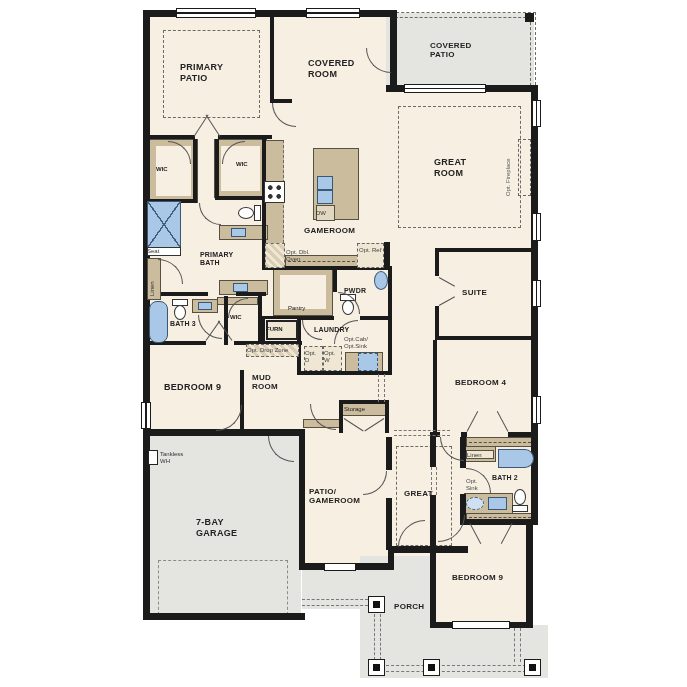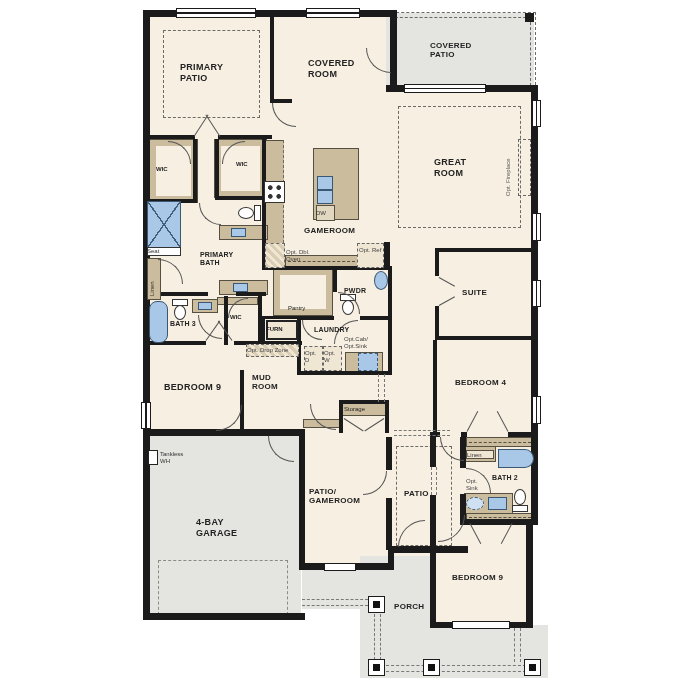--- a/index.html
+++ b/index.html
@@ -295,22 +295,22 @@
   <div class="lab l9" style="left:308px;top:58px;width:48px;">COVERED ROOM</div>
   <div class="lab l8" style="left:430px;top:41px;width:58px;">COVERED PATIO</div>
   <div class="lab l9" style="left:434px;top:157px;width:52px;">GREAT ROOM</div>
   <div class="lab l8" style="left:304px;top:226px;width:64px;">GAMEROOM</div>
   <div class="lab l8" style="left:462px;top:288px;width:50px;">SUITE</div>
   <div class="lab l8" style="left:455px;top:378px;width:62px;white-space:nowrap;">BEDROOM 4</div>
   <div class="lab l9" style="left:164px;top:382px;width:68px;white-space:nowrap;">BEDROOM 9</div>
   <div class="lab l8" style="left:452px;top:573px;width:62px;white-space:nowrap;">BEDROOM 9</div>
   <div class="lab l8" style="left:252px;top:373px;width:40px;">MUD ROOM</div>
   <div class="lab l8" style="left:309px;top:487px;width:66px;">PATIO/ GAMEROOM</div>
-  <div class="lab l8" style="left:404px;top:489px;width:40px;">PATIO</div>
-  <div class="lab l9" style="left:196px;top:517px;width:60px;">4-BAY GARAGE</div>
+  <div class="lab l8" style="left:404px;top:489px;width:40px;">GREAT</div>
+  <div class="lab l9" style="left:196px;top:517px;width:60px;">7-BAY GARAGE</div>
   <div class="lab l8" style="left:394px;top:602px;width:40px;">PORCH</div>
   <div class="lab l7" style="left:200px;top:251px;width:48px;">PRIMARY BATH</div>
   <div class="lab l7" style="left:170px;top:320px;width:26px;">BATH 3</div>
   <div class="lab l7" style="left:492px;top:474px;width:26px;">BATH 2</div>
   <div class="lab l7" style="left:344px;top:287px;width:34px;">PWDR</div>
   <div class="lab l7" style="left:314px;top:326px;width:58px;white-space:nowrap;">LAUNDRY</div>
   <div class="lab l6" style="left:288px;top:305px;width:28px;font-weight:normal;">Pantry</div>
   <div class="lab l6" style="left:156px;top:166px;width:22px;">WIC</div>
   <div class="lab l6" style="left:236px;top:161px;width:22px;">WIC</div>
   <div class="lab l6" style="left:230px;top:314px;width:22px;">WIC</div>

